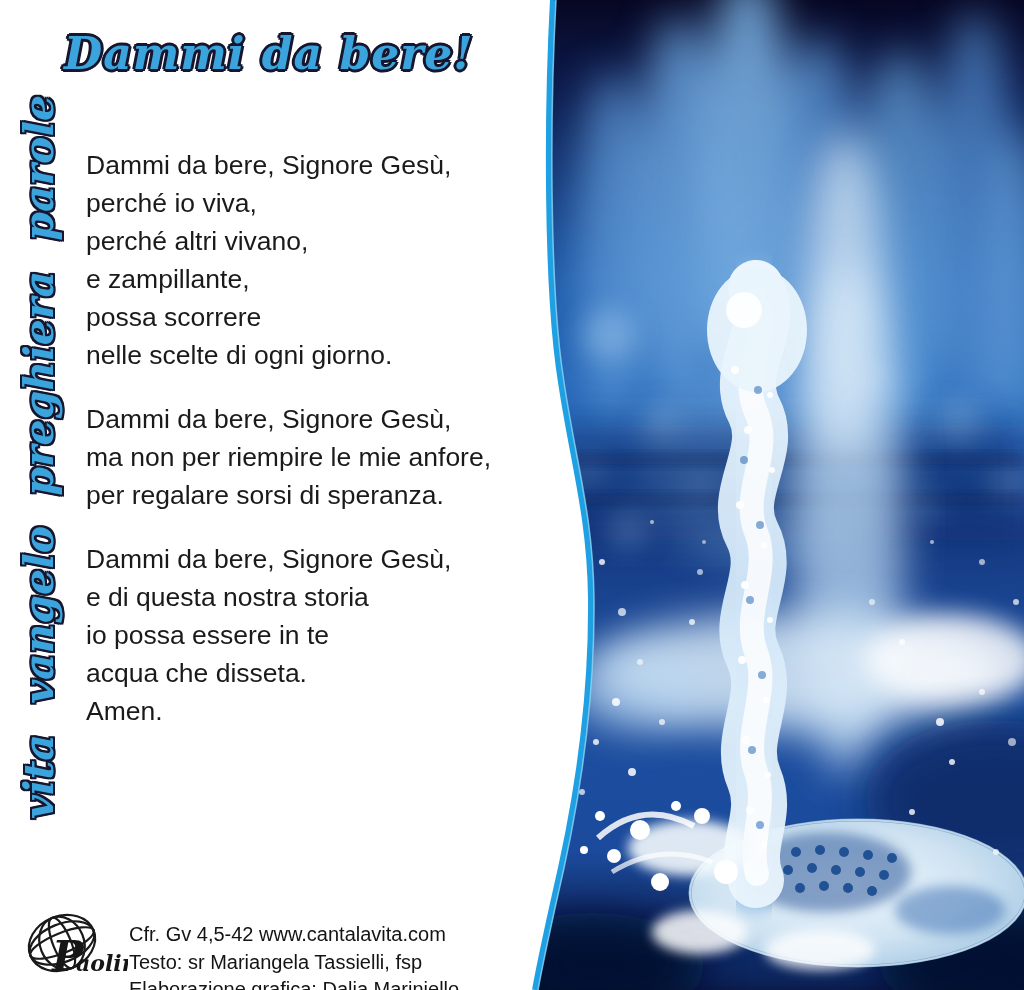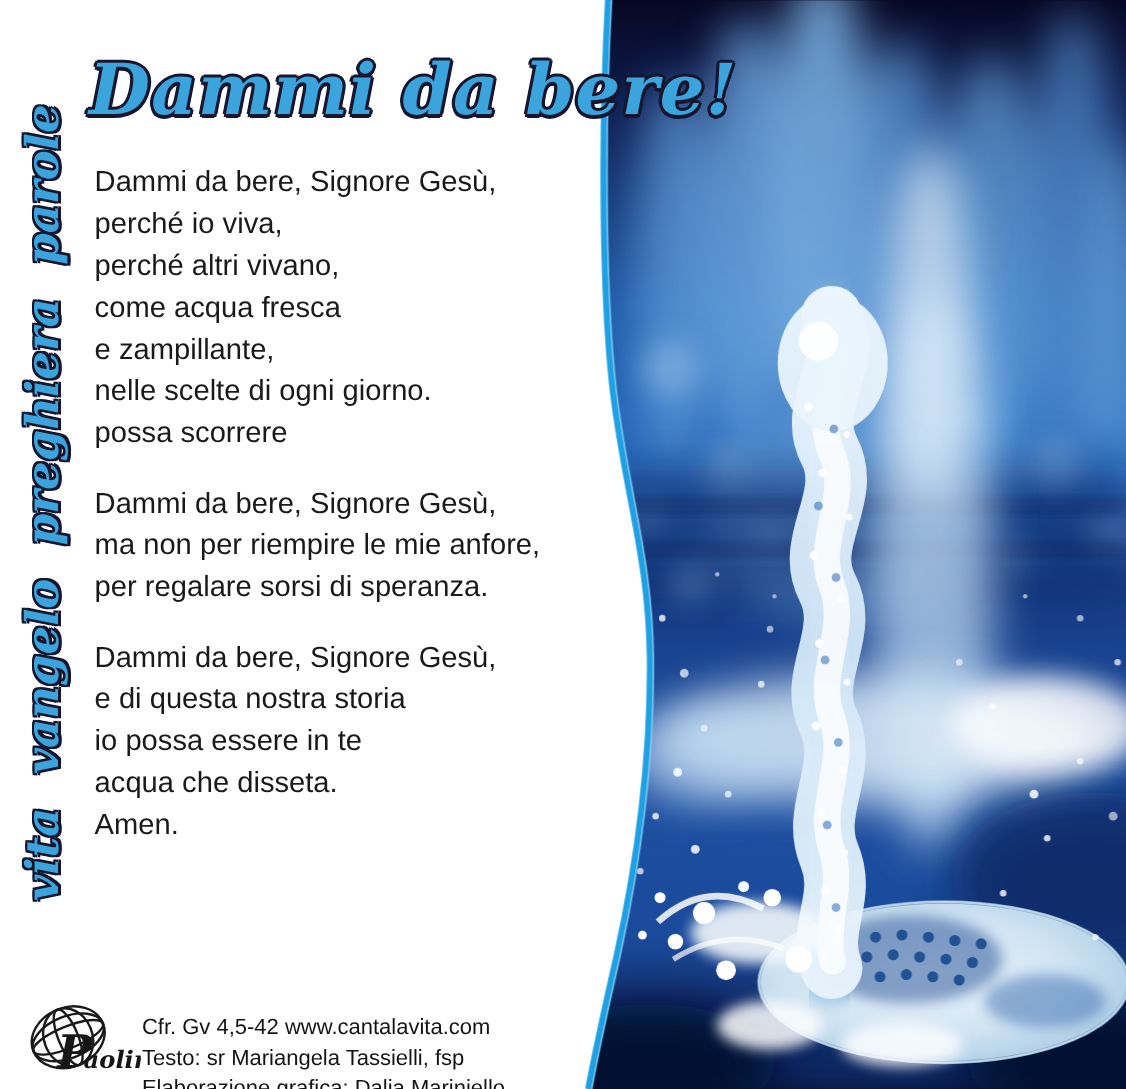--- a/index.html
+++ b/index.html
@@ -5,23 +5,23 @@
   html,body{margin:0;padding:0;}
   body{
     width:1024px;height:990px;position:relative;overflow:hidden;
     background:#ffffff;
     font-family:"Liberation Sans",sans-serif;
   }
   
   .photo-svg{position:absolute;left:0;top:0;width:1024px;height:990px;z-index:0;}
   
   .title{
-    position:absolute;left:64px;top:28px;margin:17px;z-index:2;
+    position:absolute;left:64px;top:28px;margin:0;z-index:2;
     font-family:"DejaVu Serif",serif;font-style:italic;font-weight:700;
-    font-size:64px;letter-spacing:1px;color:#3BA4DC;white-space:nowrap;
+    font-size:44px;letter-spacing:1px;color:#3BA4DC;white-space:nowrap;
     text-shadow:-3px 0 0 #16162e,3px 0 0 #16162e,0 -3px 0 #16162e,0 3px 0 #16162e,
       -2px -2px 0 #16162e,2px -2px 0 #16162e,-2px 2px 0 #16162e,2px 2px 0 #16162e;
   }
   
   .vertical{
     position:absolute;left:-286px;top:458px;width:662px;height:60px;z-index:2;
     transform:rotate(-90deg);transform-origin:50% 50%;
     font-family:"DejaVu Serif",serif;font-style:italic;font-weight:700;
     font-size:41px;color:#3BA4DC;white-space:nowrap;word-spacing:16px;
     text-align:center;
@@ -233,24 +233,23 @@
 
 <h1 class="title">Dammi da bere!</h1>
 
 <div class="vertical">vita vangelo preghiera parole</div>
 
 <div class="prayer">
   <div class="stanza">
       <div class="line">Dammi da bere, Signore Gesù,</div>
       <div class="line">perché io viva,</div>
       <div class="line">perché altri vivano,</div>
-      <div class="line">come acqua fresca</div>
       <div class="line">e zampillante,</div>
+      <div class="line">possa scorrere</div>
       <div class="line">nelle scelte di ogni giorno.</div>
-      <div class="line">possa scorrere</div>
     </div>
   <div class="stanza">
       <div class="line">Dammi da bere, Signore Gesù,</div>
       <div class="line">ma non per riempire le mie anfore,</div>
       <div class="line">per regalare sorsi di speranza.</div>
     </div>
   <div class="stanza">
       <div class="line">Dammi da bere, Signore Gesù,</div>
       <div class="line">e di questa nostra storia</div>
       <div class="line">io possa essere in te</div>

